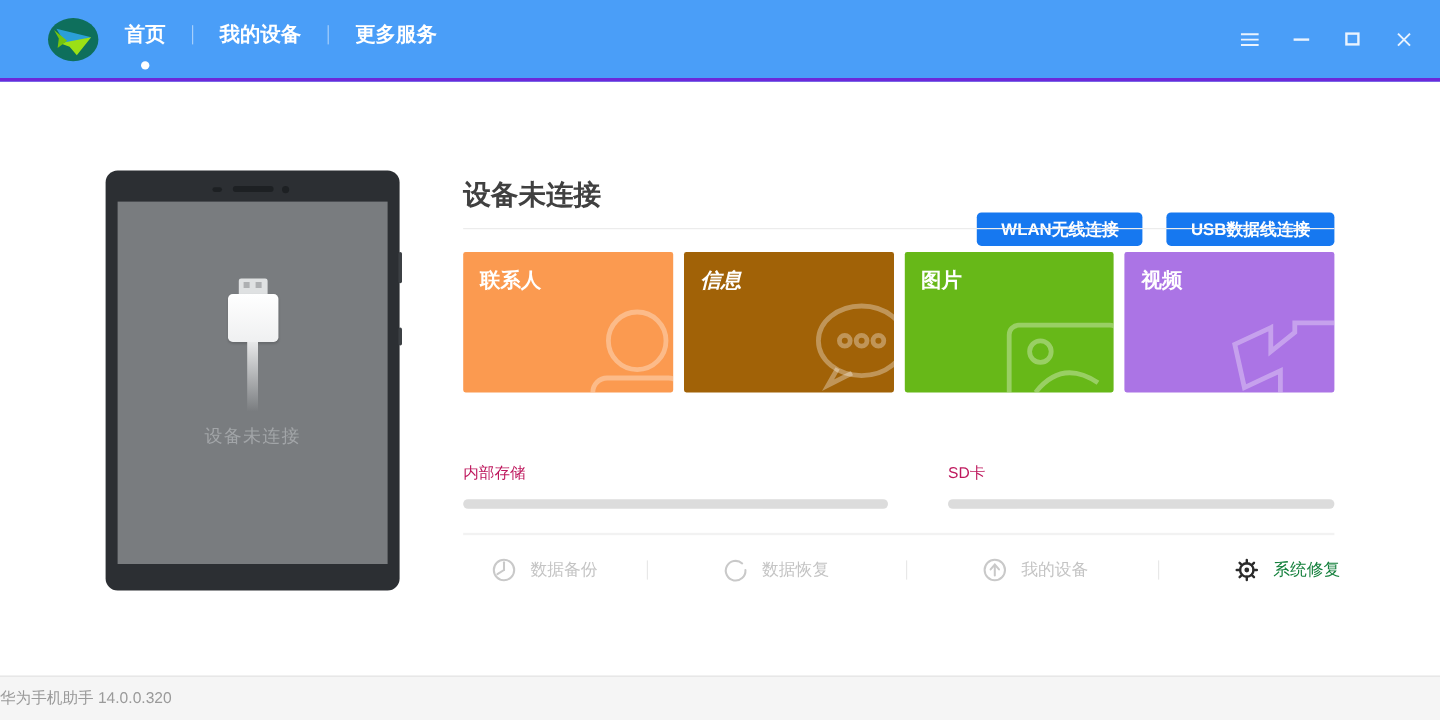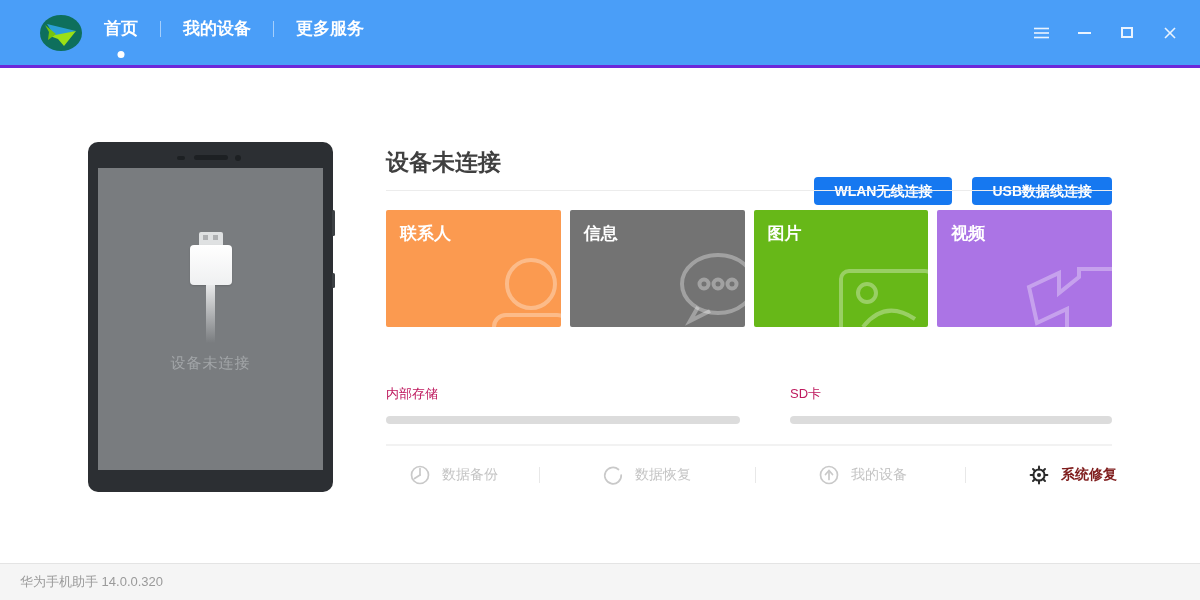--- a/index.html
+++ b/index.html
@@ -64,31 +64,31 @@
   .storage-col1 { width:354px; margin-right:50px; }
   .storage-col2 { flex:1; }
   .storage-label { font-size:13px; color:#be185d; margin-bottom:13px; }
   .storage-bar { height:8px; background:#dcdcdc; border-radius:4px; overflow:hidden; }
   .storage-fill { height:100%; width:0%; background:#4A9EF8; }
 
   .section-divider { position:absolute; left:386px; top:444px; width:726px; height:2px; background:#f2f2f2; }
 
   .action { position:absolute; top:462px; height:26px; display:flex; align-items:center; gap:11px;
     font-size:14px; color:#c4c4c4; cursor:pointer; }
-  .action.enabled { color:#7f1d1d; font-weight:700; }
+  .action.enabled { color:#15803d; font-weight:400; }
   .action svg .ln { stroke:#c9c9c9; fill:none; stroke-width:1.7; stroke-linecap:round; }
   .action.enabled svg .ln { stroke:#2b2b2b; stroke-width:2; }
   .action.enabled svg .fl { fill:#2b2b2b; }
   .a1 { left:409px; } .a2 { left:602px; } .a3 { left:818px; } .a4 { left:1028px; }
   .action-sep { position:absolute; top:467px; width:1px; height:16px; background:#e8e8e8; }
   .s1 { left:539px; } .s2 { left:755px; } .s3 { left:965px; }
 
   
   .statusbar { position:absolute; left:0; right:0; top:563px; height:37px; background:#f5f5f5;
-    border-top:1px solid #e4e4e4; display:flex; align-items:center; padding-left:20px;
+    border-top:1px solid #e4e4e4; display:flex; align-items:center; 
     font-size:13px; color:#9a9a9a; }
 </style>
 </head>
 <body>
 
 <div class="window">
 
   <header class="titlebar">
     <svg class="logo" viewBox="0 0 46 40">
       <ellipse cx="23" cy="20" rx="21" ry="18" fill="#0E6F5C"></ellipse>
@@ -166,21 +166,21 @@
   <div class="title-divider"></div>
 
   <div class="tiles">
     <div class="tile" style="background: rgb(251, 154, 80);">
       <span class="tile-label">联系人</span>
       <svg class="tile-icon" width="105" height="78" viewBox="0 0 105 78">
         <circle cx="75" cy="35" r="24"></circle>
         <rect x="38" y="66" width="75" height="52" rx="12"></rect>
       </svg>
     </div>
-    <div class="tile" style="background: #737373;">
+    <div class="tile" style="background: #a16207; font-style: italic;">
       <span class="tile-label">信息</span>
       <svg class="tile-icon" width="105" height="78" viewBox="0 0 105 78">
         <ellipse cx="78" cy="35" rx="36" ry="29"></ellipse>
         <polyline points="58,58 50,72 70,62"></polyline>
         <g fill="rgba(255,255,255,.33)" stroke="none">
           <circle cx="64" cy="35" r="4.5"></circle>
             <circle cx="78" cy="35" r="4.5"></circle>
             <circle cx="92" cy="35" r="4.5"></circle>
         </g>
       </svg>

